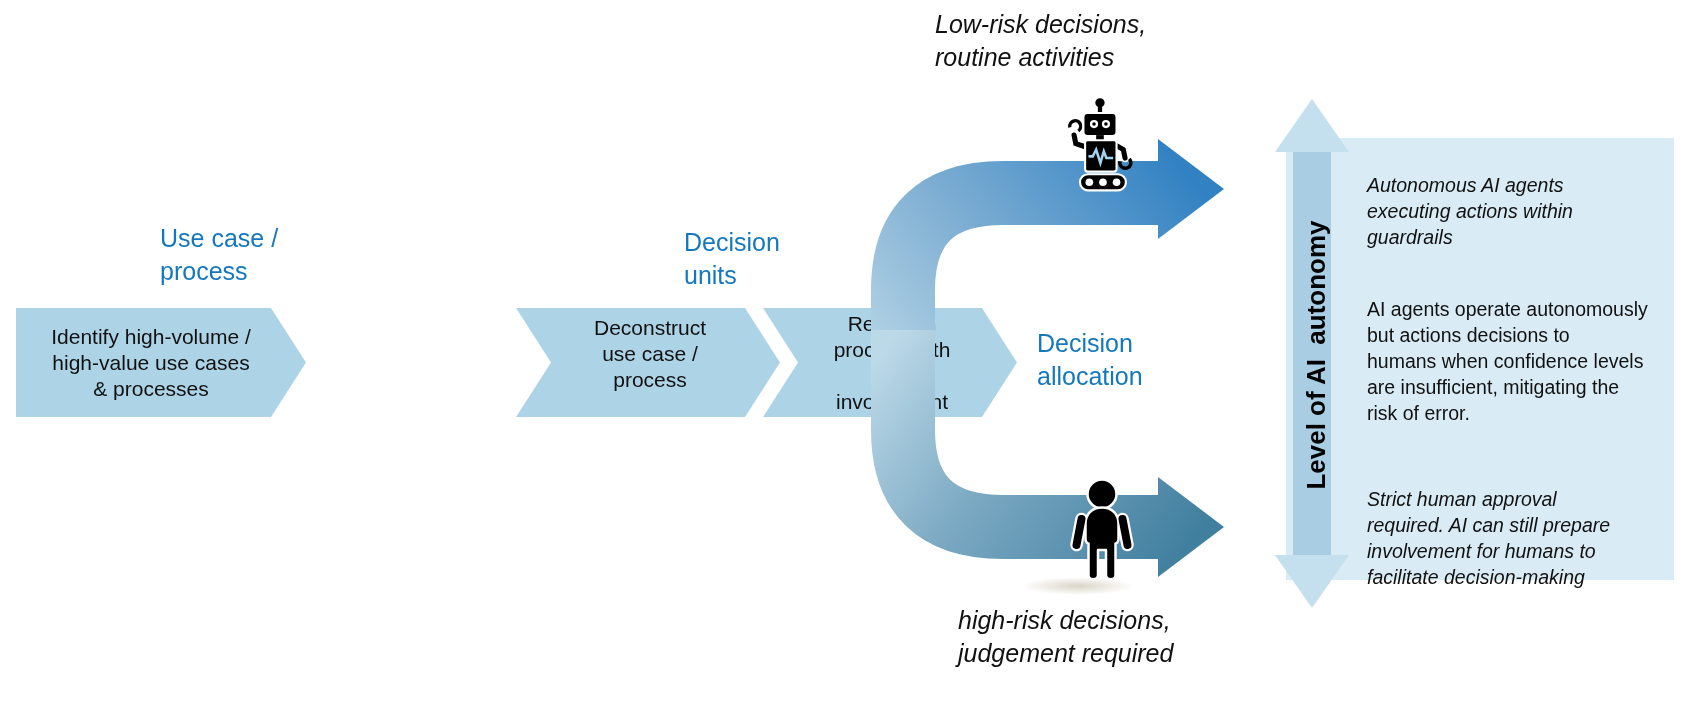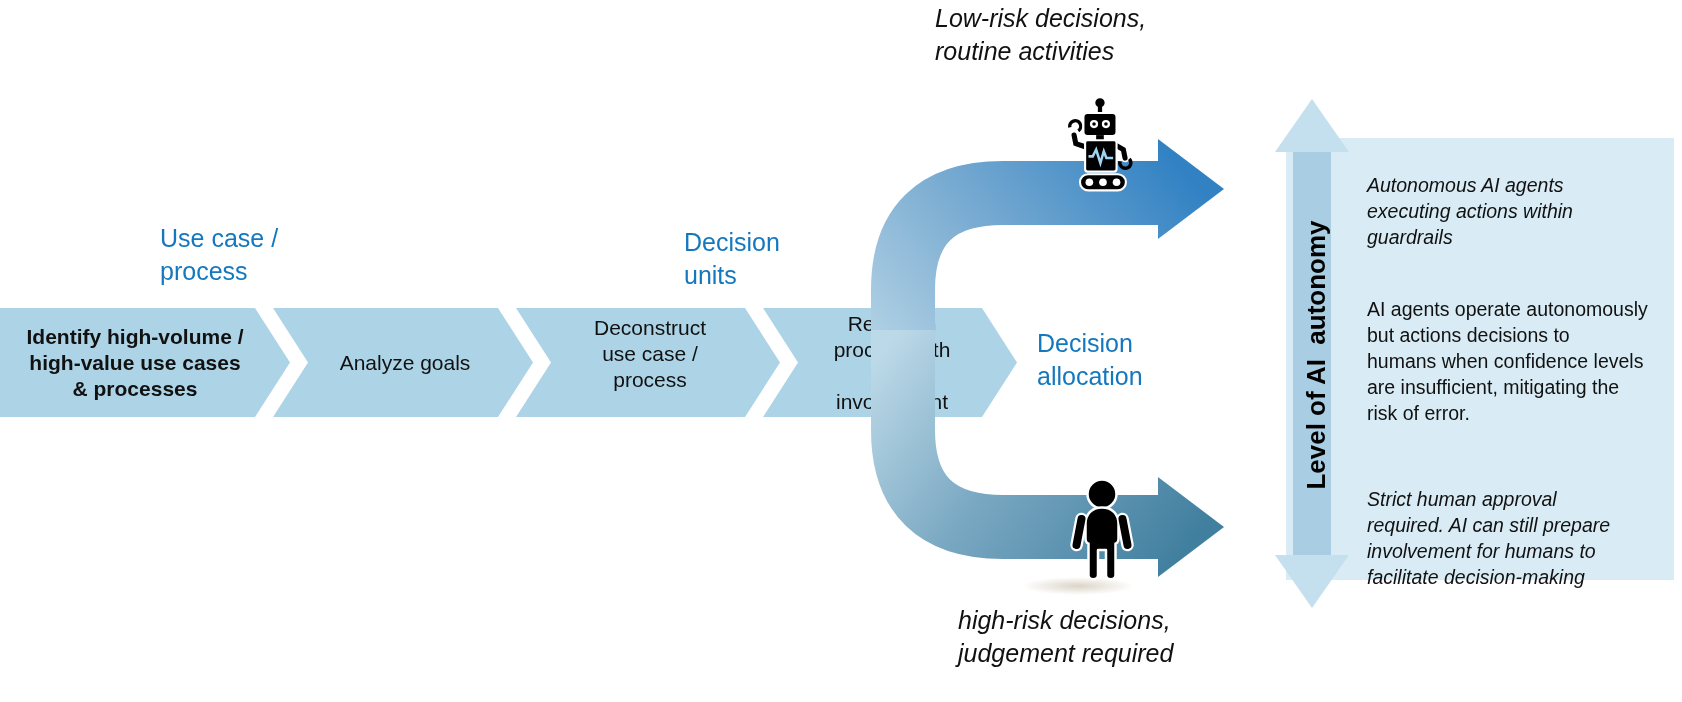--- a/index.html
+++ b/index.html
@@ -73,45 +73,41 @@
 
 <div class="canvas">
 
   <div class="blab" style="left:160px;top:222px;">Use case /
 process</div>
   <div class="blab" style="left:684px;top:226px;">Decision
 units</div>
   <div class="blab" style="left:1037px;top:327px;">Decision
 allocation</div>
 
-  <div class="chev" style="left:0;width:290px;padding:0 30px 0 10px;box-sizing:border-box;
-              clip-path:polygon(0 0,255px 0,100% 50%,255px 100%,0 100%);font-weight:bold;">
+  <div class="chev" style="left:16px;width:290px;padding:0 30px 0 10px;box-sizing:border-box;
+              clip-path:polygon(0 0,255px 0,100% 50%,255px 100%,0 100%);">
     <span>Identify high-volume /
 high-value use cases
 &amp; processes</span>
-  </div>
-  <div class="chev" style="left:273px;width:260px;padding:0 30px 0 34px;box-sizing:border-box;
-              clip-path:polygon(0 0,225px 0,100% 50%,225px 100%,0 100%,35px 50%);">
-    <span>Analyze goals</span>
   </div>
   <div class="chev" style="left:516px;width:264px;padding:0 30px 18px 34px;box-sizing:border-box;
               clip-path:polygon(0 0,229px 0,100% 50%,229px 100%,0 100%,35px 50%);align-items:center;">
     <span>Deconstruct
 use case /
 process</span>
   </div>
   <div class="chev" style="left:763px;width:254px;padding:0 30px 0 34px;box-sizing:border-box;
               clip-path:polygon(0 0,219px 0,100% 50%,219px 100%,0 100%,35px 50%);">
     <span>Redesign
 process with
 AI
 involvement</span>
   </div>
 
-  <div class="ann" style="left:935px;top:2px;">Low-risk decisions,
+  <div class="ann" style="left:935px;top:8px;">Low-risk decisions,
 routine activities</div>
   <div class="ann" style="left:935px;top:604px;margin-left:23px;">high-risk decisions,
 judgement required</div>
 
   <div class="panel">
     <p class="p1 italic">Autonomous AI agents
 executing actions within
 guardrails</p>
     <p class="p2">AI agents operate autonomously
 but actions decisions to

